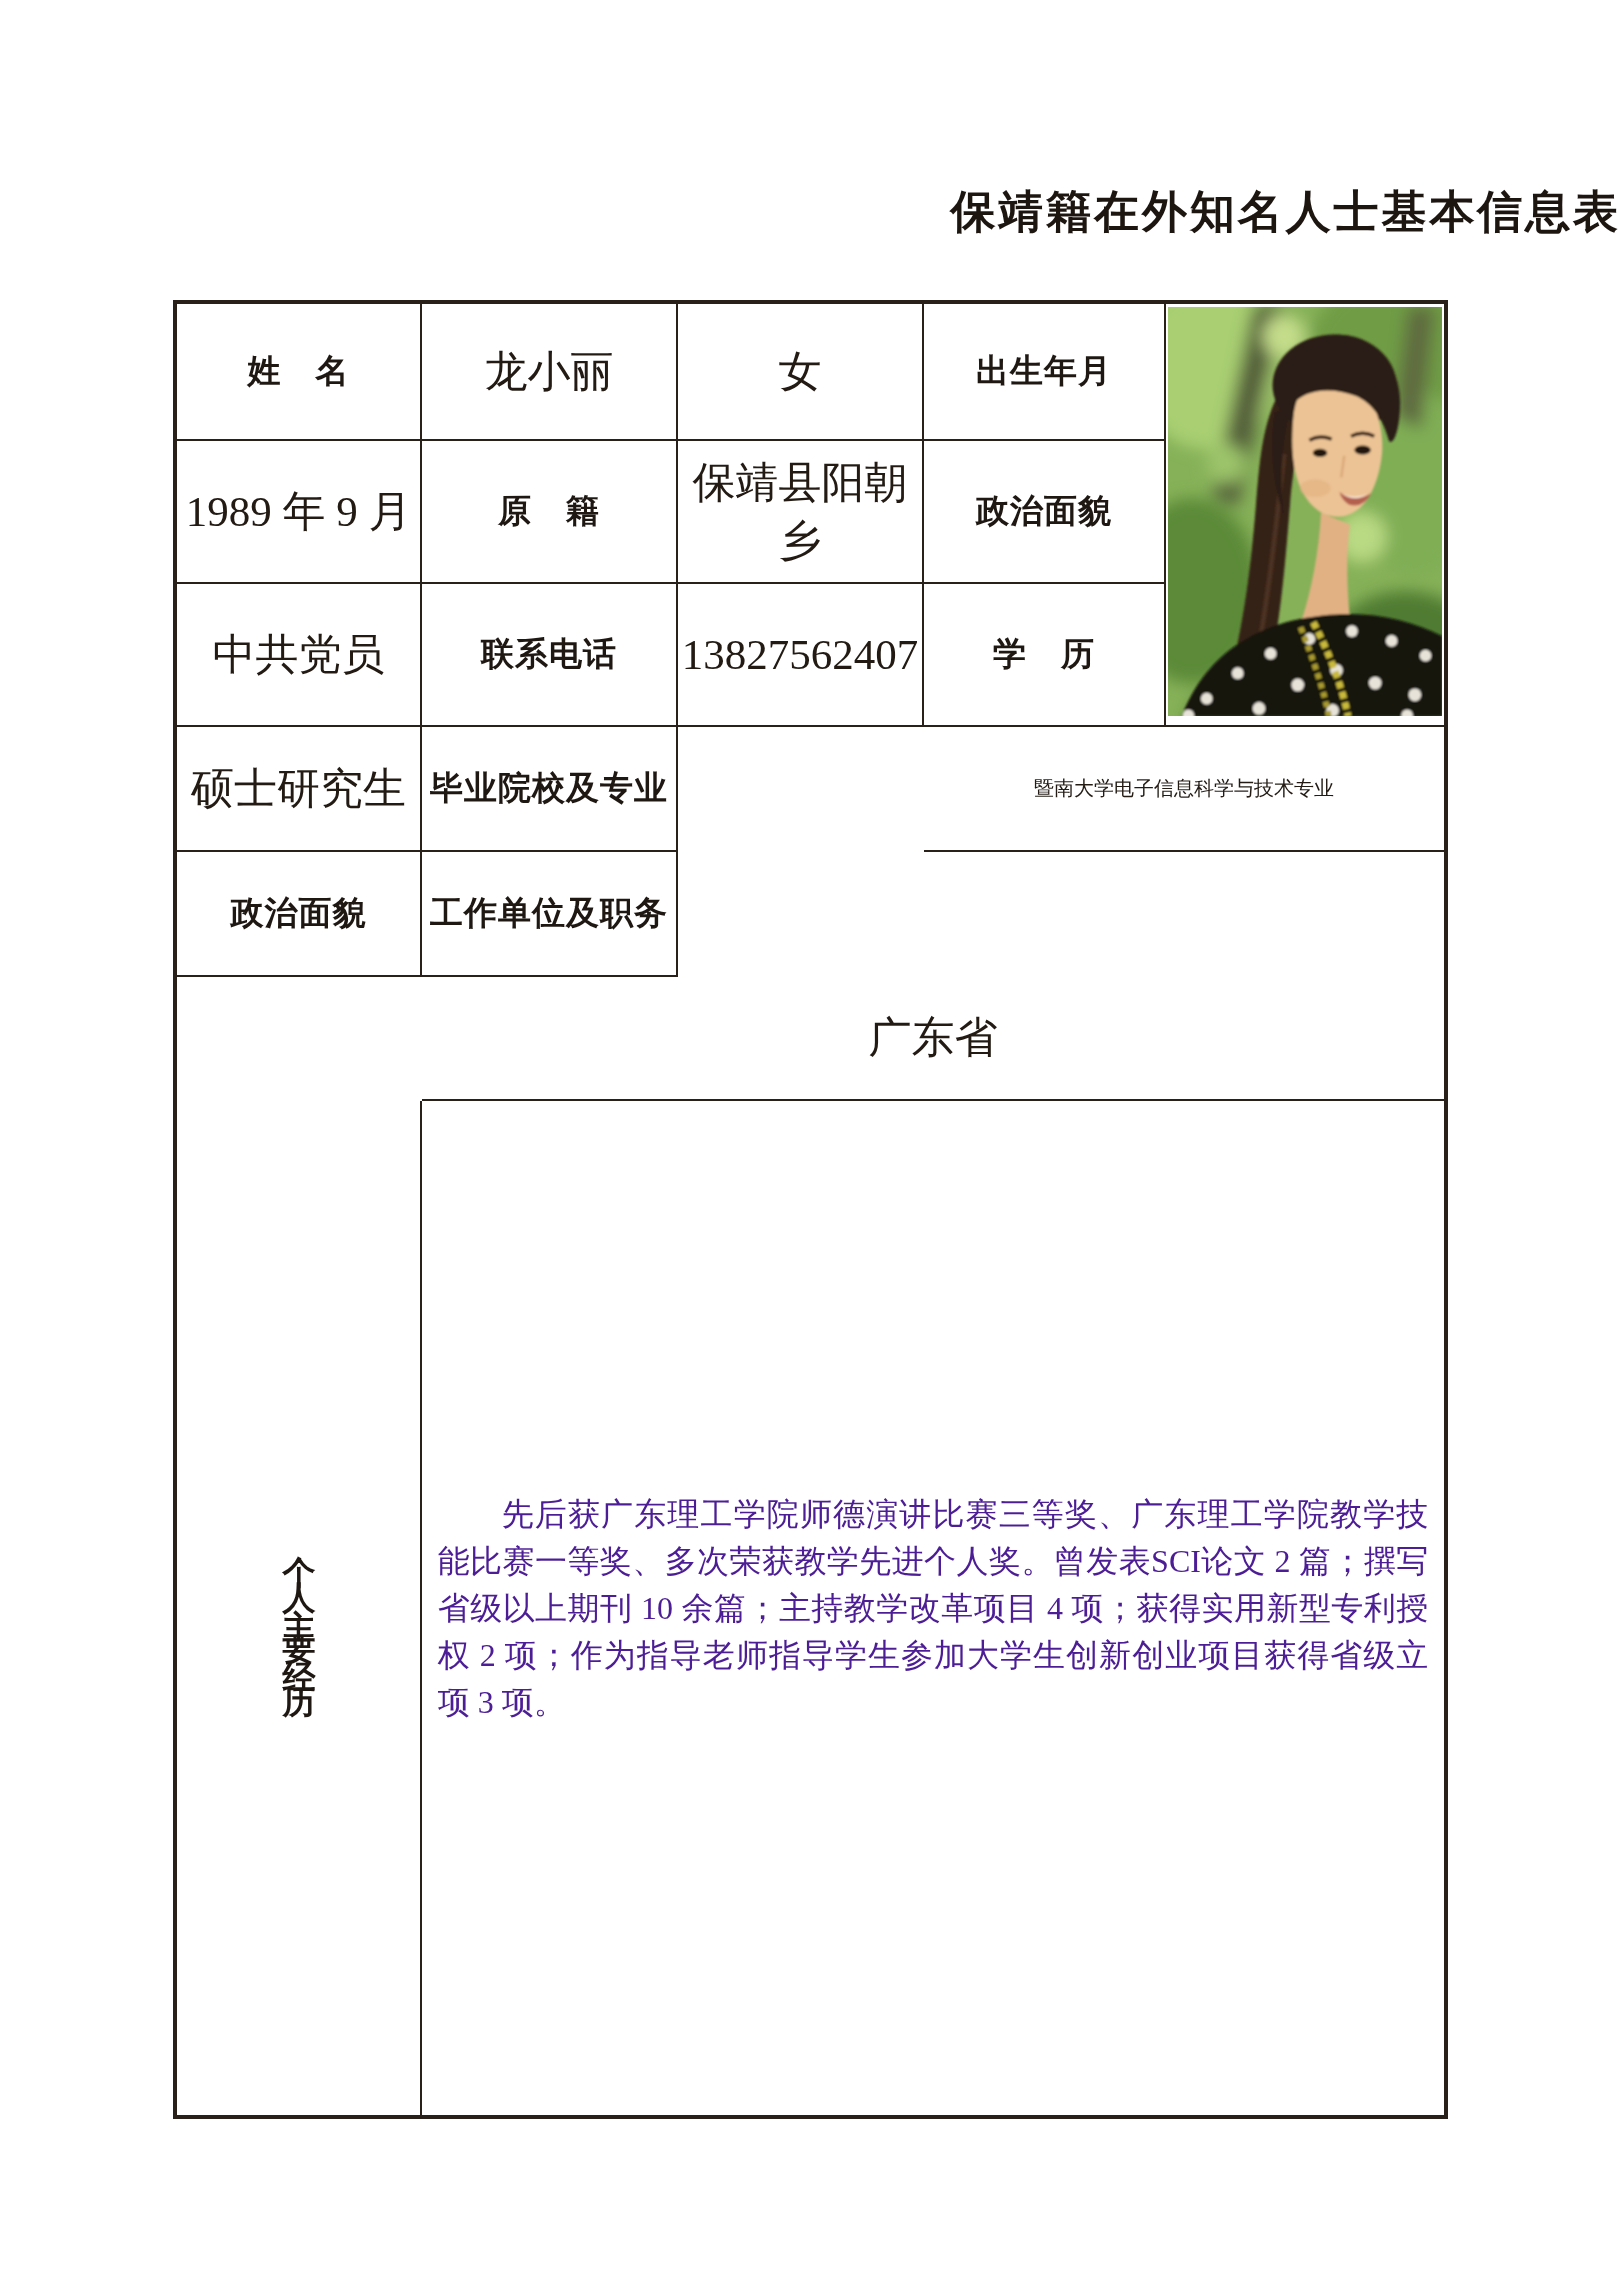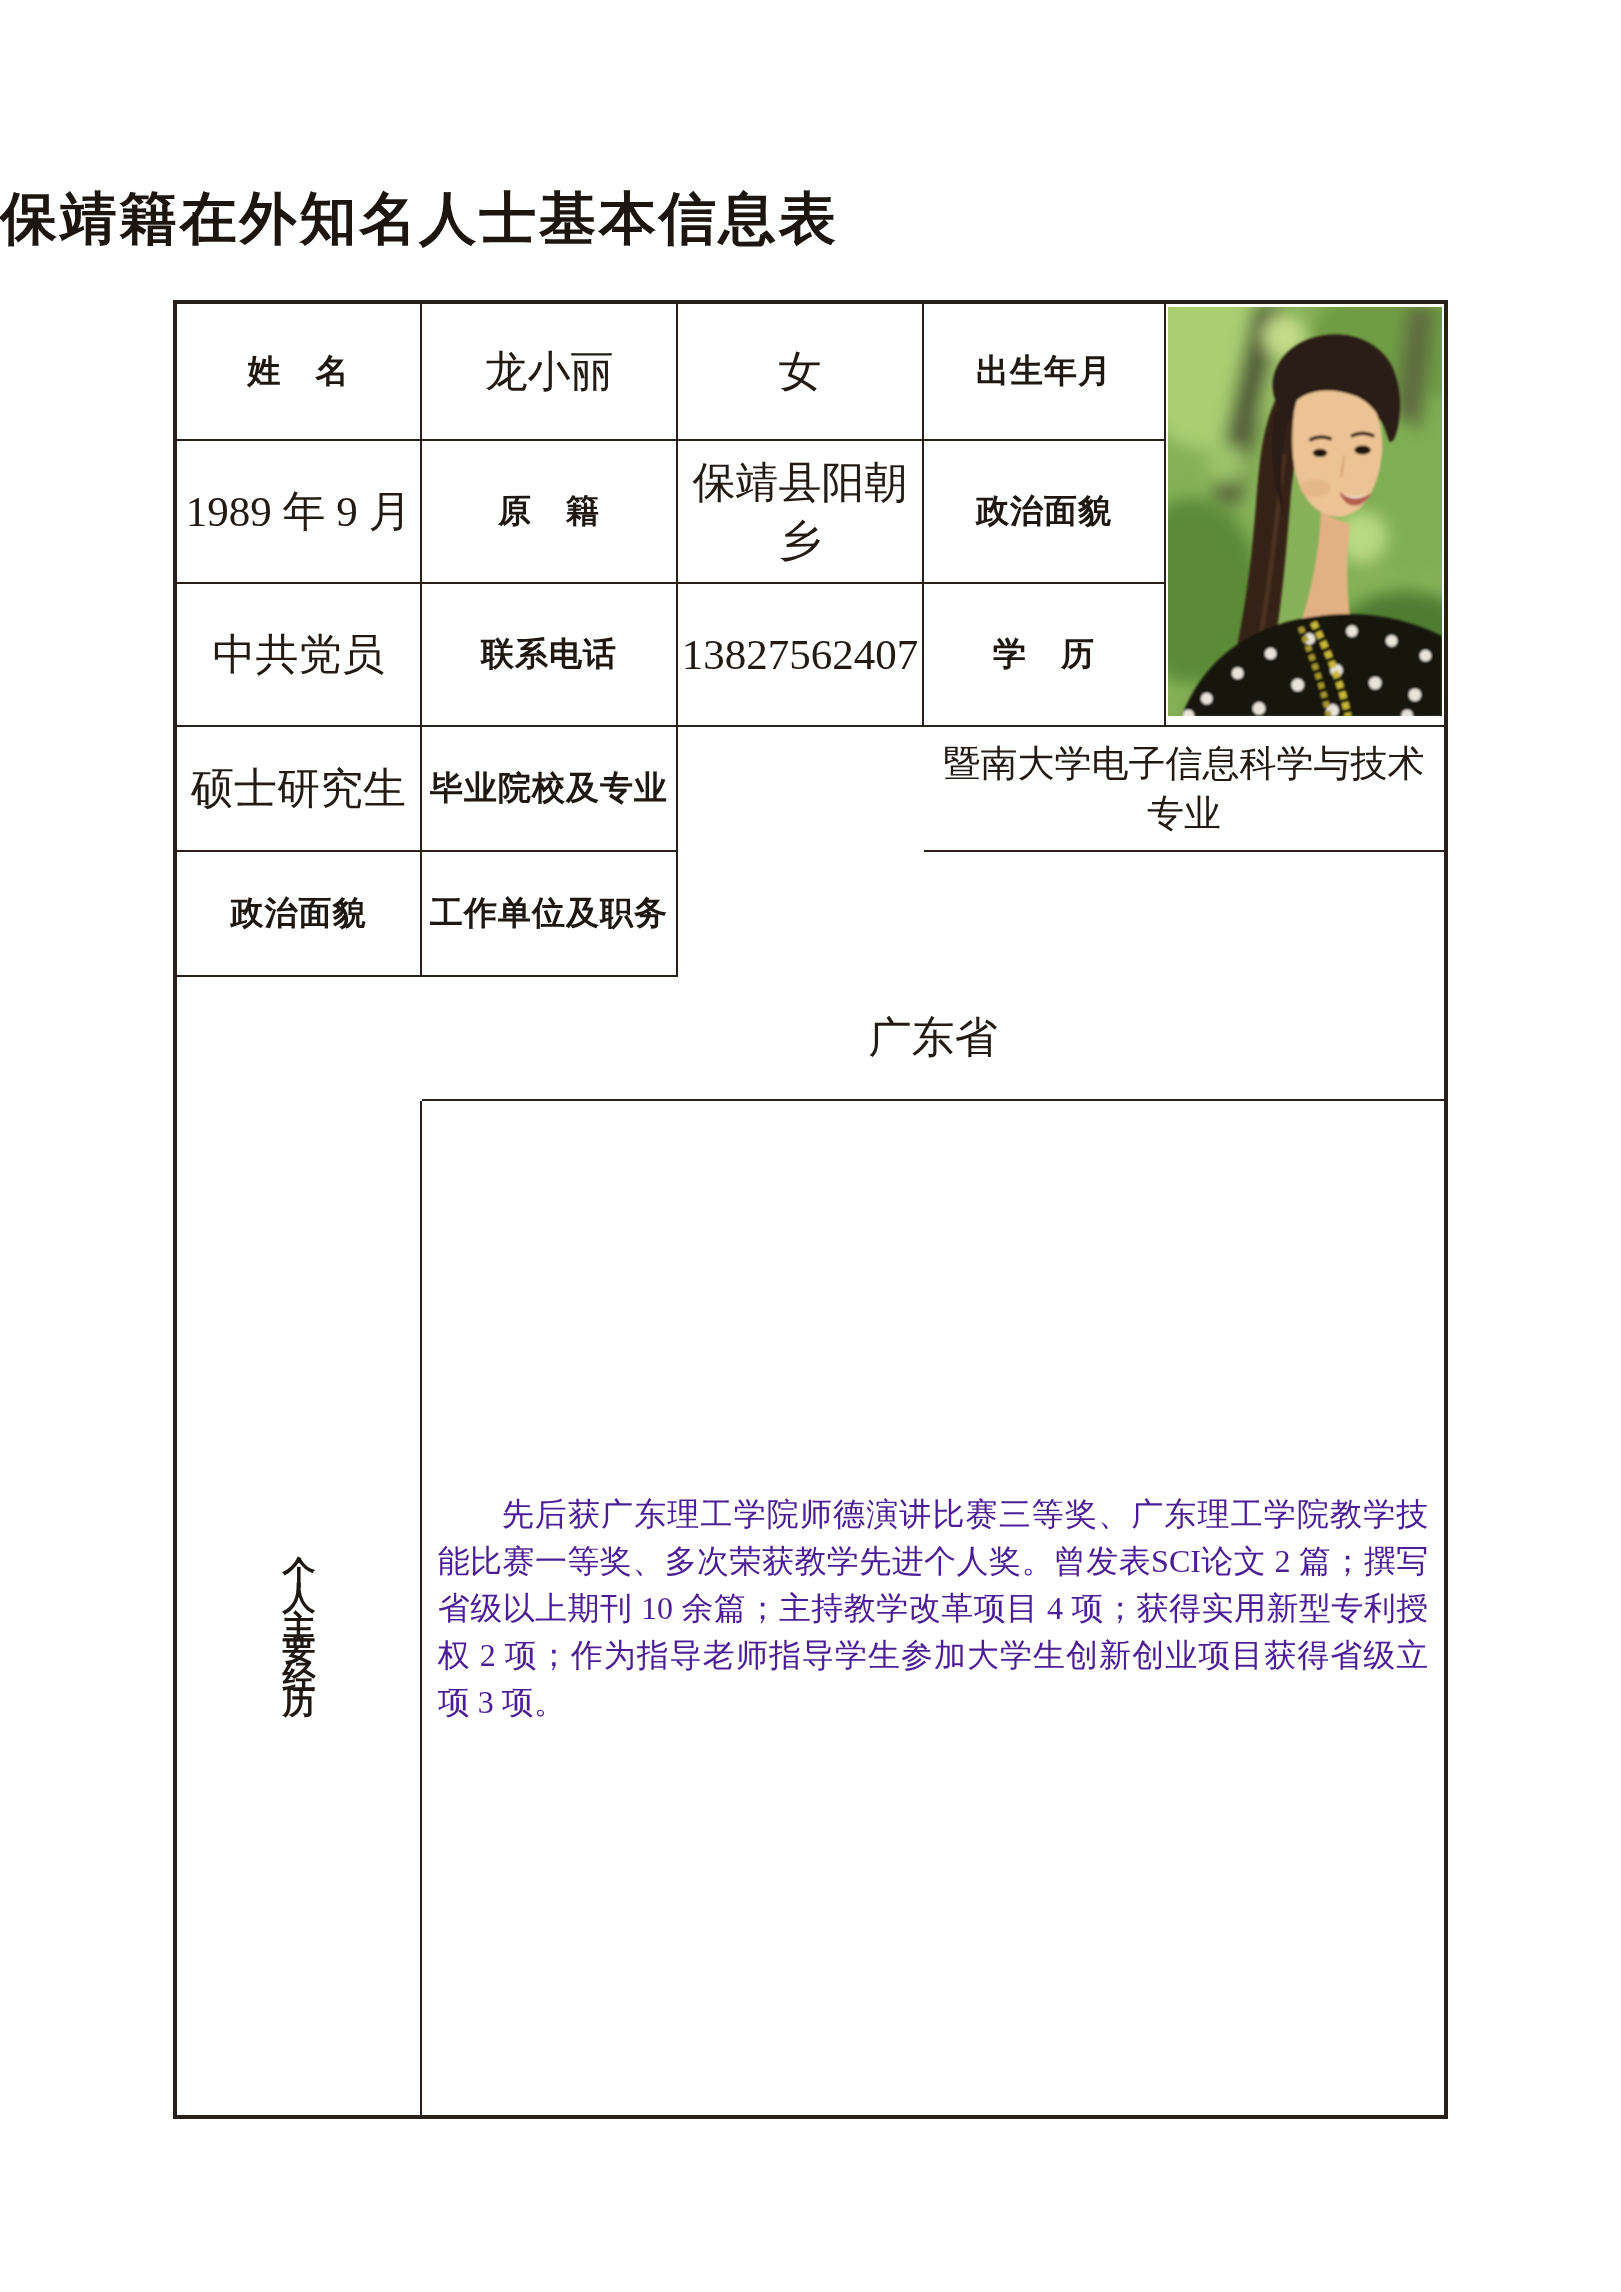--- a/index.html
+++ b/index.html
@@ -7,24 +7,24 @@
     width:1621px;height:2293px;
     background:#ffffff;
     position:relative;
     font-family:"Liberation Serif","DejaVu Serif",serif;
     color:#221a13;
   }
   .title{
     position:absolute;
     left:0;top:188px;width:1621px;
     margin:0;
-    text-align:left;
+    text-align:right;
     font-family:"Liberation Serif","DejaVu Serif",serif;
     font-weight:bold;
-    font-size:57px;
+    font-size:45px;
     line-height:1.1;
     letter-spacing:2.9px;
     color:#1d1510;
   }
   .info-table{
     position:absolute;
     left:173px;top:300px;
     width:1275px;height:1819px;
     box-sizing:border-box;
     border:4.9px solid #2a201a;
@@ -53,21 +53,21 @@
     text-align:right;
     color:#1e1712;
   }
   .val{
     font-family:"Liberation Serif","DejaVu Serif",serif;
     font-size:43px;
     text-align:center;
     padding:0 3.9px;
     color:#221a13;
   }
-  .tight{font-size:37px;letter-spacing:0;}
+  .tight{font-size:20px;letter-spacing:0;}
   .photo-cell{
     grid-area:1 / 5 / 4 / 6;
     padding:2.9px 2px 8.8px 2px;
     align-items:stretch;
   }
   .photo-cell svg{width:100%;height:100%;display:block;}
   .vlab{
     writing-mode:vertical-rl;
     text-orientation:upright;
     letter-spacing:26.5px;

